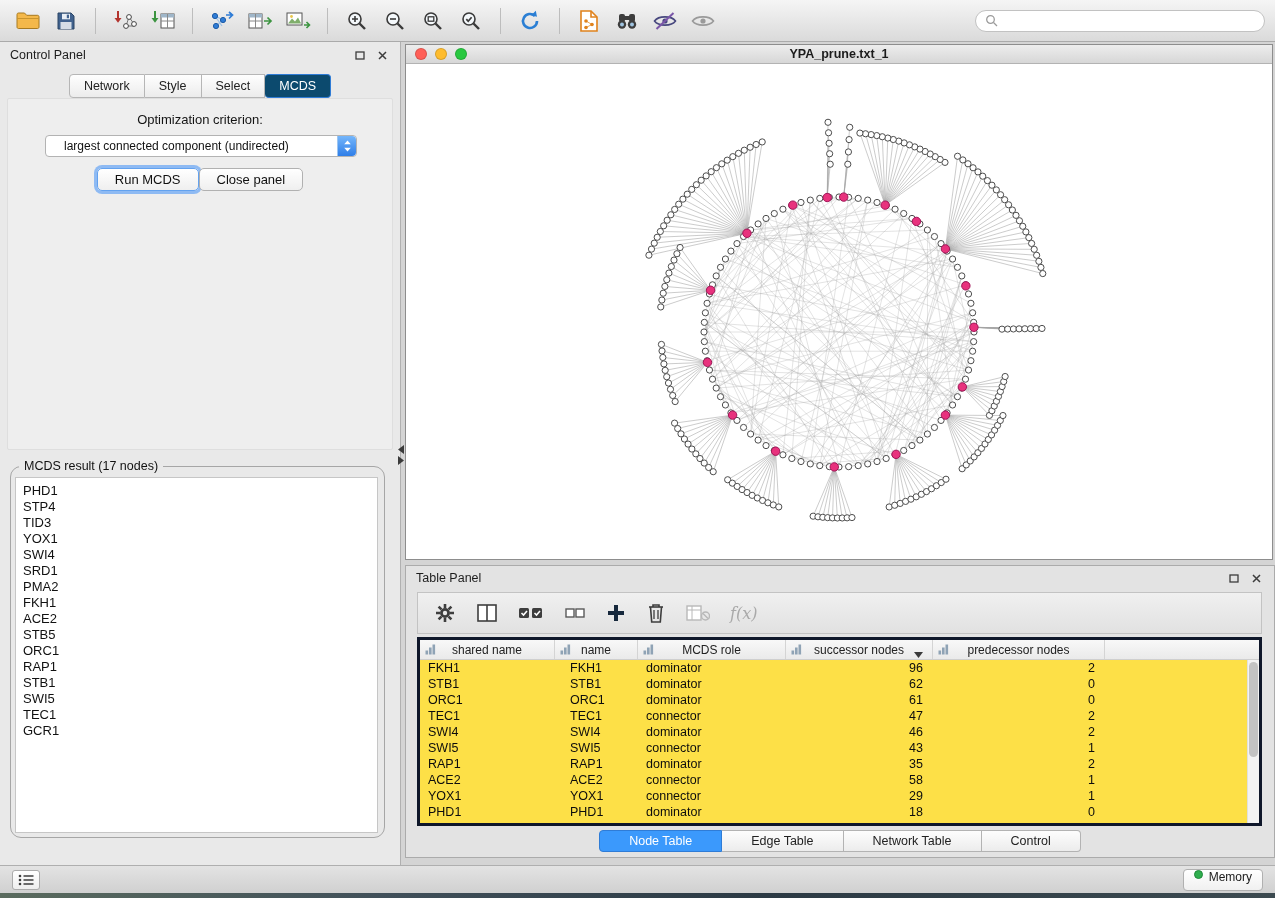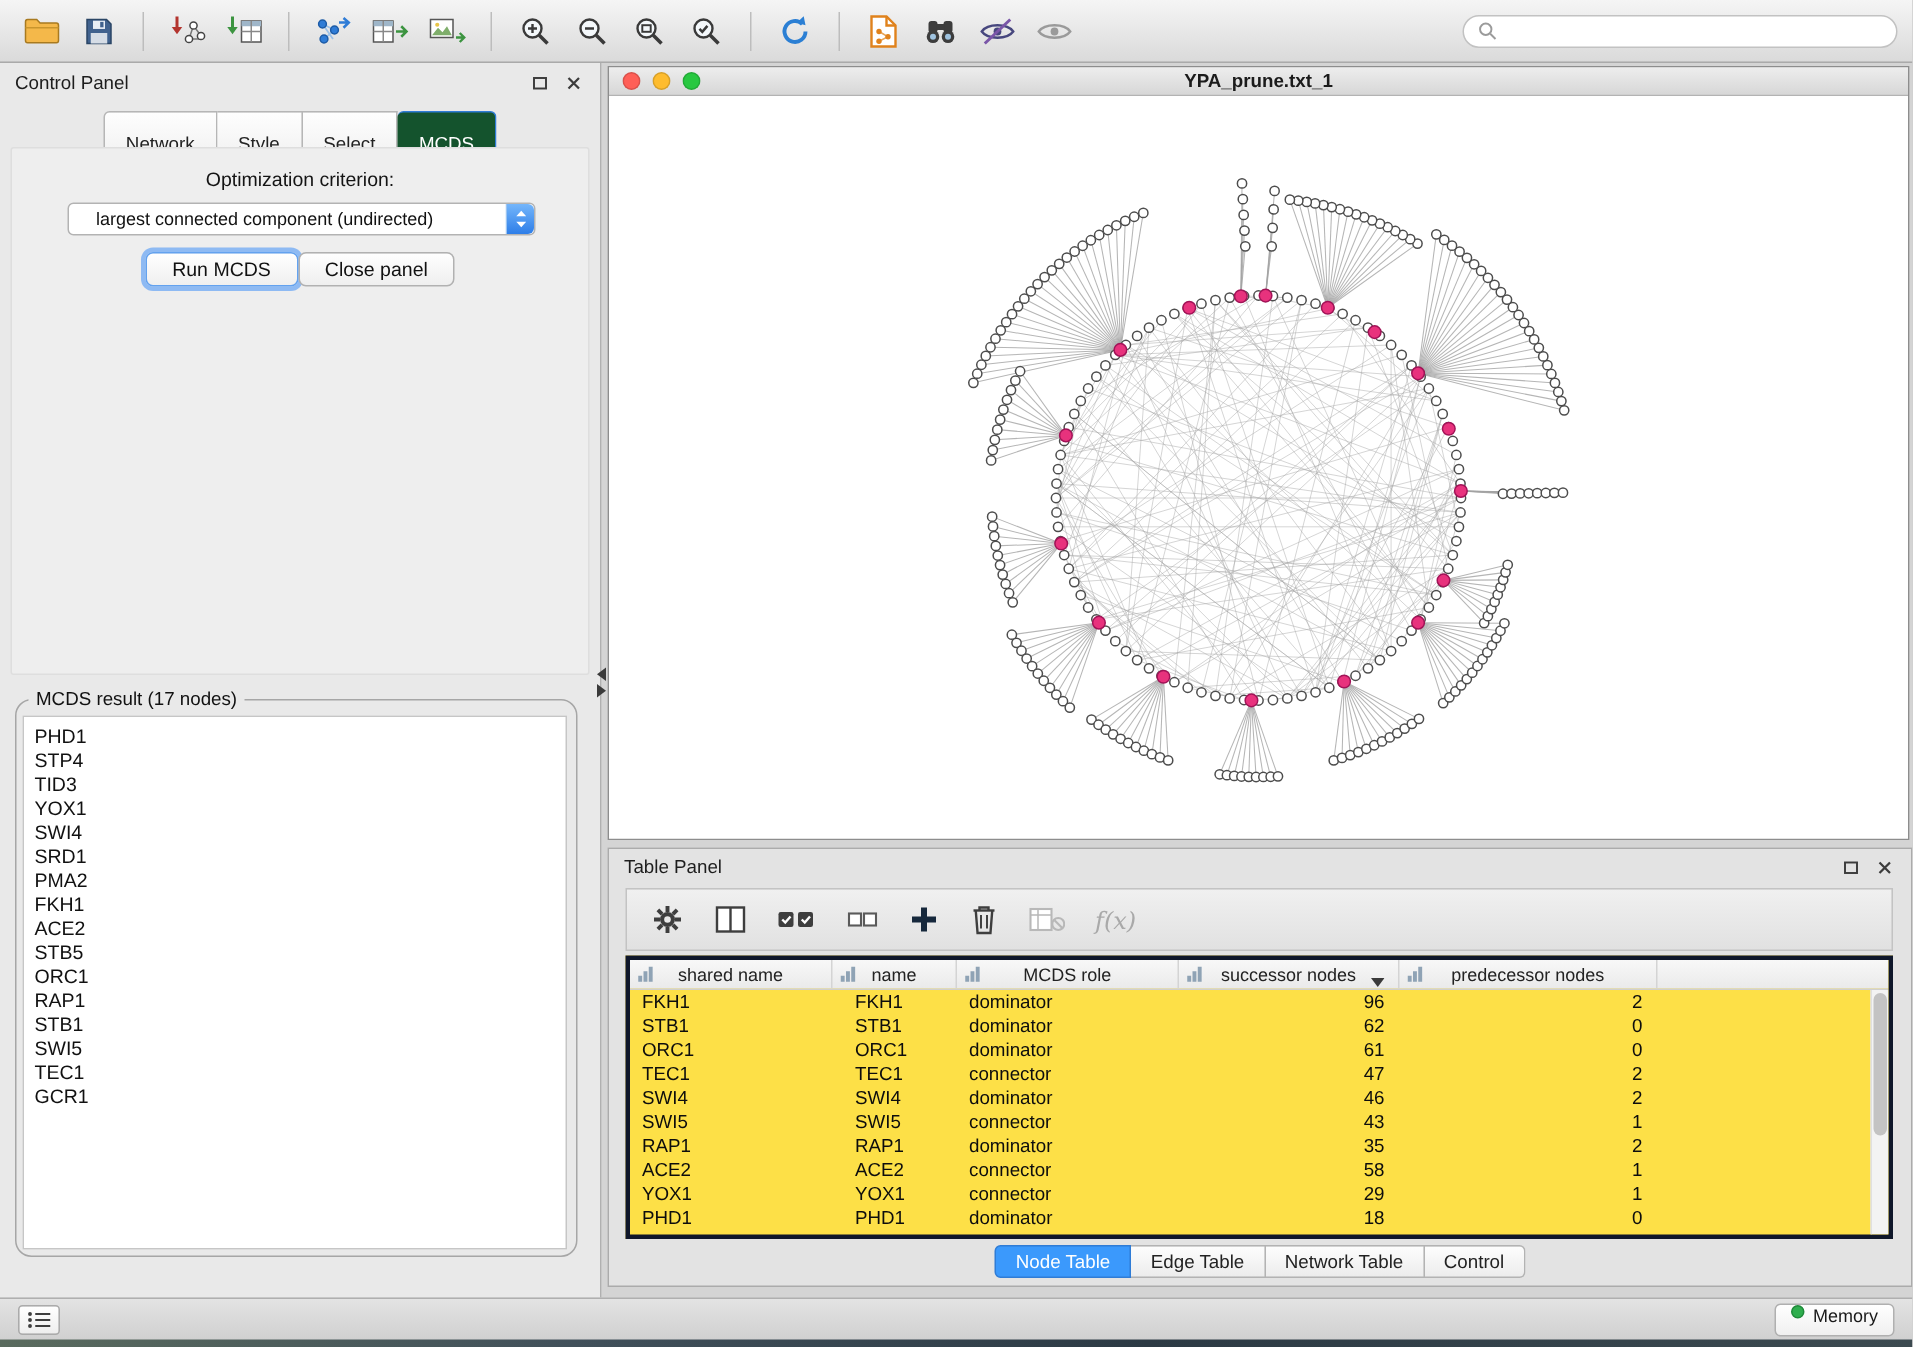--- a/index.html
+++ b/index.html
@@ -13,24 +13,24 @@
   .tsep{width:1px;height:26px;background:#bdbdbd;margin:0 9px}
   .search{margin-left:auto;width:290px;height:22px;background:#fff;border:1px solid #c2c2c2;border-radius:12px;display:flex;align-items:center;padding:0 9px;gap:6px}
   .search input{flex:1;border:none;outline:none;font-size:12px;background:transparent;color:#222}
 
   
   .cpanel{position:absolute;left:0;top:42px;width:401px;height:823px;background:#e9e9e9;border-right:1px solid #b0b0b0}
   .phead{height:26px;display:flex;align-items:center;padding:0 10px;font-size:12.5px;color:#1d1d1d}
   .phead .sp{flex:1}
   .winbtn{width:16px;height:16px;display:flex;align-items:center;justify-content:center;margin-left:6px;background:transparent;border:none}
   .ctabs{display:flex;justify-content:center;margin-top:6px}
-  .tab{font-size:12.5px;padding:14px 14px;border:1px solid #b6b6b6;border-left:none;background:linear-gradient(#fefefe,#ececec);color:#222;cursor:default}
+  .tab{font-size:12.5px;padding:4px 14px;border:1px solid #b6b6b6;border-left:none;background:linear-gradient(#fefefe,#ececec);color:#222;cursor:default}
   .tab:first-child{border-left:1px solid #b6b6b6;border-radius:4px 0 0 4px}
   .tab:last-child{border-radius:0 4px 4px 0}
-  .tab.active{background:#14532d;color:#fff;border-color:#2f7cd6;border-radius:4px}
+  .tab.active{background:#0c4a6e;color:#fff;border-color:#2f7cd6;border-radius:4px}
   .cinner{position:absolute;left:7px;top:56px;right:7px;height:352px;background:#eeeeee;border:1px solid #dedede;border-radius:2px}
   .optlabel{position:absolute;left:0;top:70px;width:100%;text-align:center;font-size:13px;color:#141414}
   .dropdown{position:absolute;left:45px;top:93px;width:312px;height:22px;background:#fff;border:1px solid #b3b3b3;border-radius:4px;display:flex;align-items:center;font-size:12px;padding-left:18px;color:#111}
   .ddcap{position:absolute;right:0;top:0;bottom:0;width:19px;background:linear-gradient(#74b6fb,#2e7ee8);border-radius:0 4px 4px 0;display:flex;align-items:center;justify-content:center;border-left:1px solid #9cc5f2}
   .btnrow{position:absolute;left:0;top:126px;width:100%;display:flex;justify-content:center;}
   .btn{height:23px;padding:0 17px;font-size:13px;background:linear-gradient(#ffffff,#efefef);border:1px solid #b1b1b1;border-radius:5px;color:#111;cursor:default}
   .btn.focusring{box-shadow:0 0 0 3px rgba(64,144,248,.55);border-color:#63a2ef}
   .groupbox{position:absolute;left:10px;top:424px;width:375px;height:372px;border:1px solid #a6a6a6;border-radius:11px}
   .legend{position:absolute;top:-8px;left:8px;background:#e9e9e9;padding:0 5px;font-size:12.5px;color:#111}
   .mcdslist{position:absolute;left:4px;right:6px;top:10px;bottom:4px;background:#fff;border:1px solid #c6c6c6;overflow:hidden;padding:5px 0 0 7px}
@@ -61,21 +61,21 @@
   .hchev{position:absolute;right:9px;top:7px}
   .tc-shared{width:135px}.tc-name{width:83px}.tc-role{width:148px}.tc-succ{width:147px}.tc-pred{width:172px}.tc-fill{flex:1}
   .trow{display:flex;height:16px;align-items:center;font-size:12.5px;color:#0d0d0d}
   .tcell{white-space:nowrap;overflow:hidden}
   .tc-text{padding-left:8px}
   .tcell.tc-name{padding-left:15px}
   .tc-num{text-align:right;padding-right:10px}
   .vscroll{position:absolute;right:0;top:20px;bottom:0;width:12px;background:#f3f3f3;border-left:1px solid #e0e0e0}
   .vthumb{position:absolute;left:1px;right:1px;top:2px;height:95px;background:#c3c3c3;border-radius:5px}
   .tptabs{position:absolute;left:0;right:0;bottom:5px;display:flex;justify-content:center}
-  .btab{font-size:12.5px;padding:3px 13px;border:1px solid #b3b3b3;border-left:none;background:linear-gradient(#fdfdfd,#ececec);color:#222;cursor:default}
+  .btab{font-size:12.5px;padding:3px 29px;border:1px solid #b3b3b3;border-left:none;background:linear-gradient(#fdfdfd,#ececec);color:#222;cursor:default}
   .btab:first-child{border-left:1px solid #b3b3b3;border-radius:4px 0 0 4px}
   .btab:last-child{border-radius:0 4px 4px 0}
   .btab.active{background:#3b99fc;color:#fff;border-color:#2f7cd6}
 
   
   .statusbar{position:absolute;left:0;top:865px;width:1275px;height:28px;background:linear-gradient(#e3e3e3,#d0d0d0);border-top:1px solid #afafaf}
   .sbtn{position:absolute;left:12px;top:4px;width:28px;height:20px;background:linear-gradient(#fff,#eee);border:1px solid #ababab;border-radius:3px;display:flex;align-items:center;justify-content:center}
   .membtn{position:absolute;right:12px;top:3px;height:22px;background:linear-gradient(#fff,#f0f0f0);border:1px solid #b0b0b0;border-radius:4px;display:flex;gap:6px;padding:0 10px;font-size:12px;color:#1a1a1a}
   .dot{width:9px;height:9px;border-radius:50%;background:#2fae4e;border:1px solid #1f8a3a}
   .desktop{position:absolute;left:0;top:893px;width:1275px;height:5px;background:linear-gradient(90deg,#5a6b5e,#41505a 30%,#2c3a44 60%,#3c4a50)}

